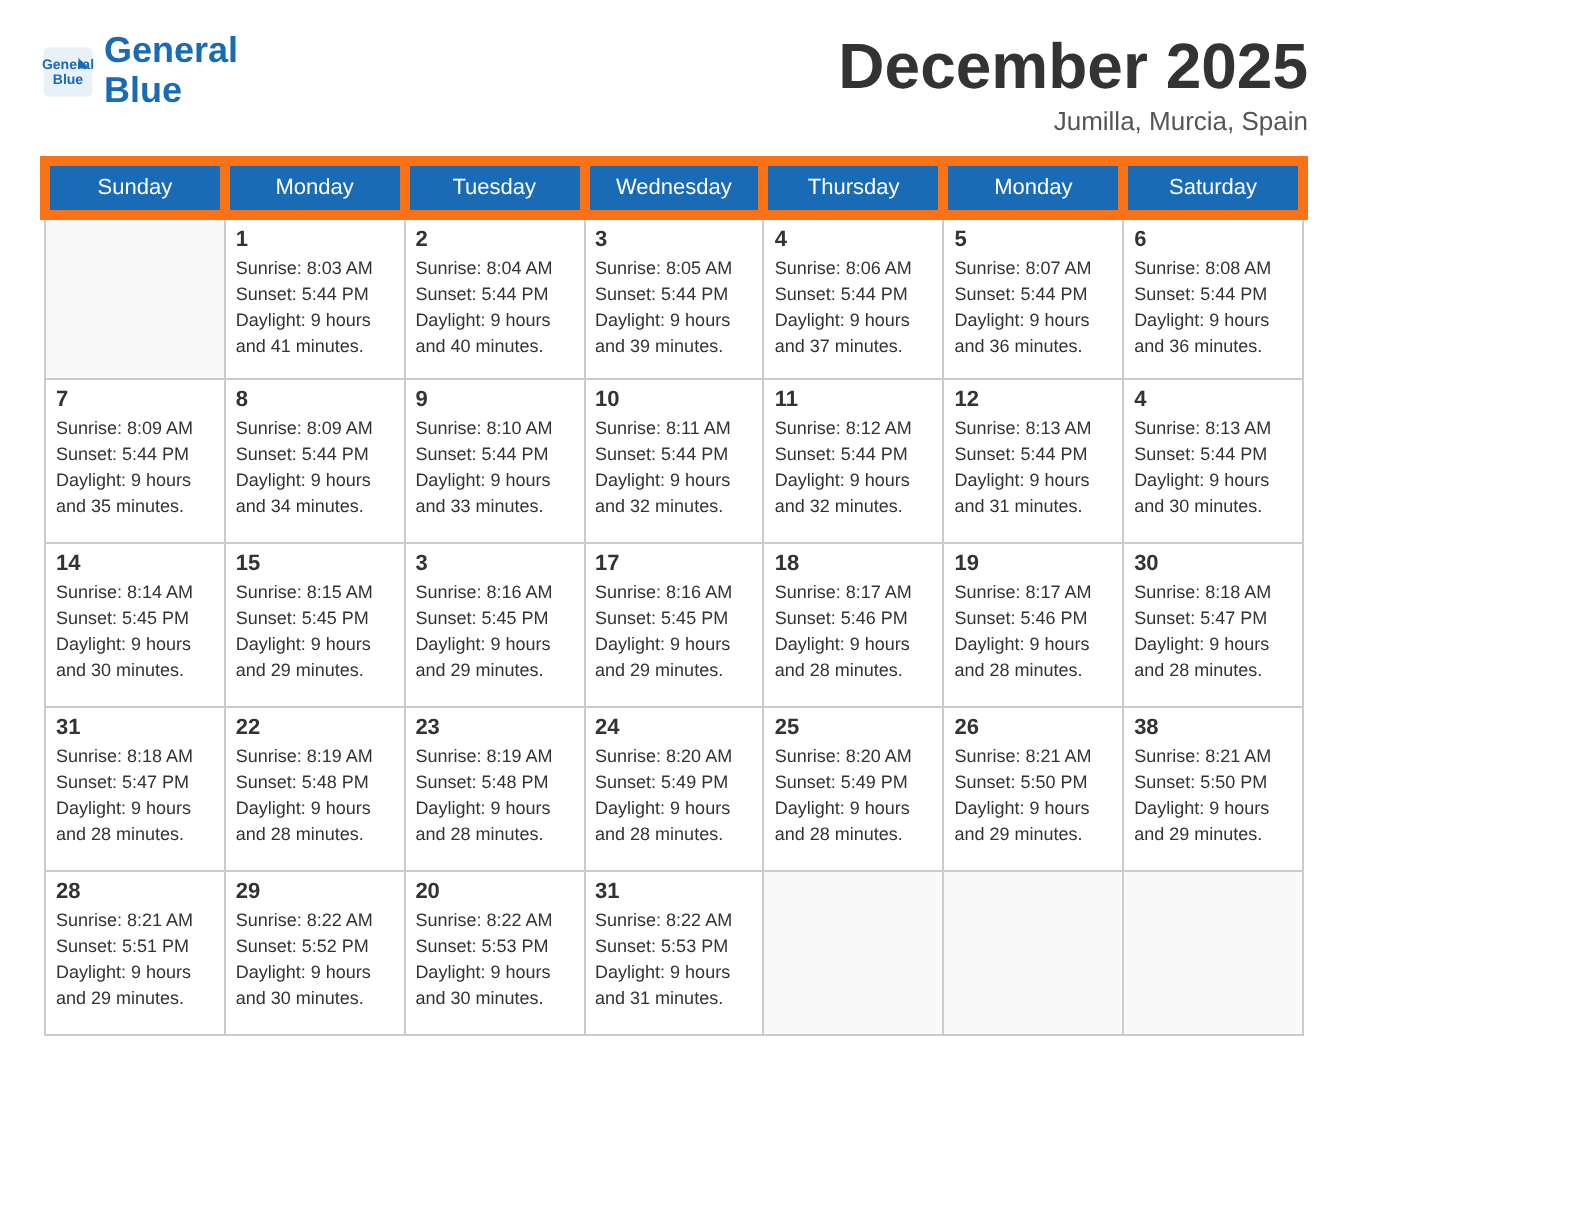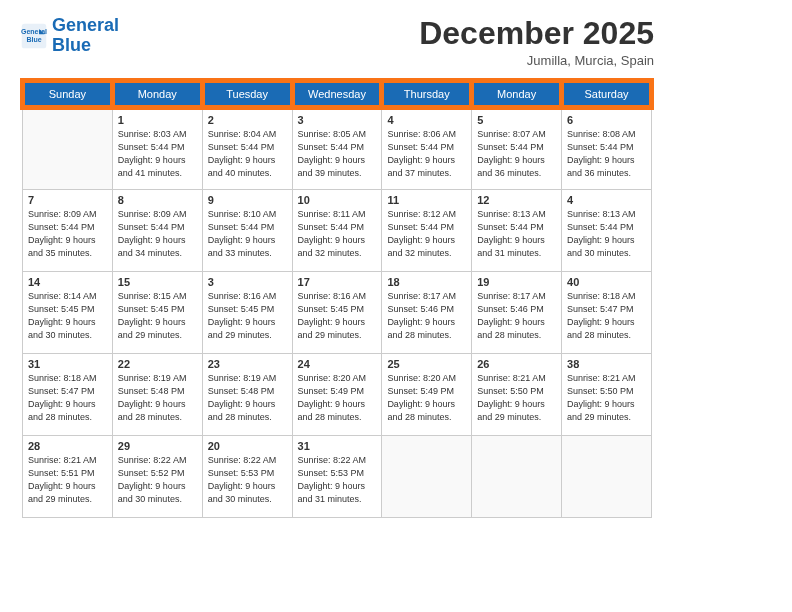--- a/index.html
+++ b/index.html
@@ -210,21 +210,21 @@
           </td>
           <td>
             <span class="day-number">18</span>
             <div class="day-info">Sunrise: 8:17 AM<br>Sunset: 5:46 PM<br>Daylight: 9 hours<br>and 28 minutes.</div>
           </td>
           <td>
             <span class="day-number">19</span>
             <div class="day-info">Sunrise: 8:17 AM<br>Sunset: 5:46 PM<br>Daylight: 9 hours<br>and 28 minutes.</div>
           </td>
           <td>
-            <span class="day-number">40</span>
+            <span class="day-number">30</span>
             <div class="day-info">Sunrise: 8:18 AM<br>Sunset: 5:47 PM<br>Daylight: 9 hours<br>and 28 minutes.</div>
           </td>
         </tr>
         <tr>
           <td>
             <span class="day-number">31</span>
             <div class="day-info">Sunrise: 8:18 AM<br>Sunset: 5:47 PM<br>Daylight: 9 hours<br>and 28 minutes.</div>
           </td>
           <td>
             <span class="day-number">22</span>

